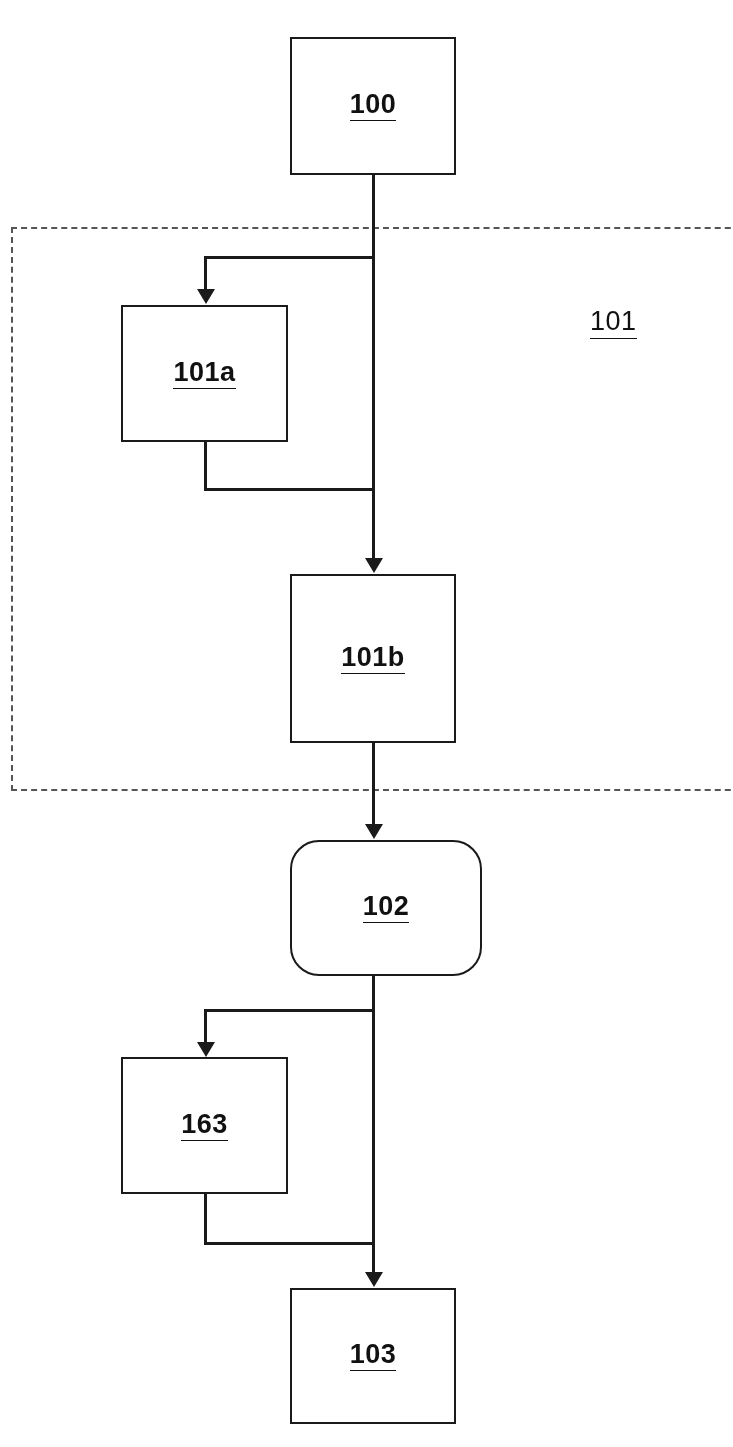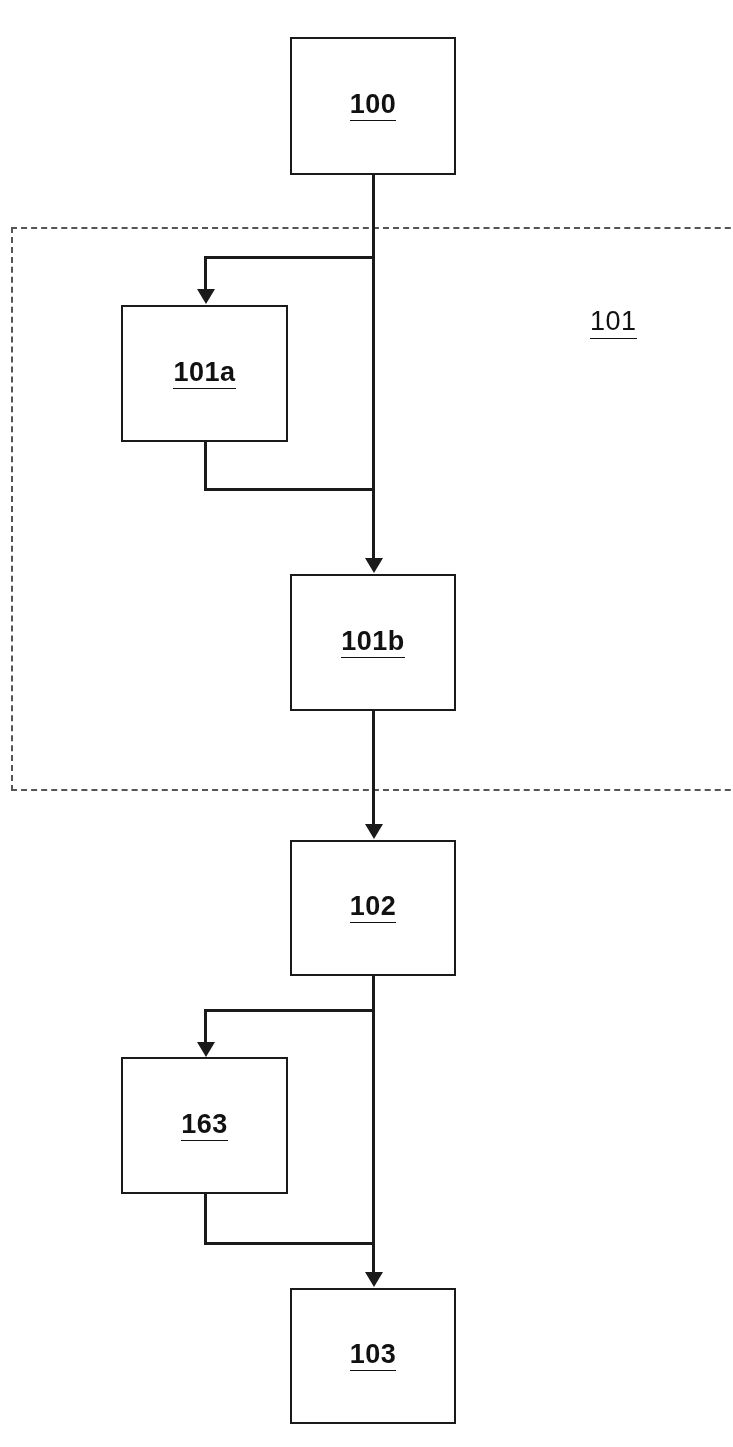--- a/index.html
+++ b/index.html
@@ -109,32 +109,32 @@
   <div class="box" style="left:121px; top:305px; width:167px; height:137px;">
     <span class="box-label">101a</span>
   </div>
 
   <div class="vline" style="left:204px; top:440px; width:3px; height:51px;"></div>
   <div class="hline" style="left:204px; top:488px; width:171px; height:3px;"></div>
 
   <div class="vline" style="left:372px; top:258px; width:3px; height:302px;"></div>
   <div class="arrow-down" style="left:365px; top:558px;"></div>
 
-  <div class="box" style="left:290px; top:574px; width:166px; height:137px;">
+  <div class="box" style="left:290px; top:574px; width:166px; height:169px;">
     <span class="box-label">101b</span>
   </div>
 
   <div class="ref-numeral" style="left:590px; top:308px;">
     <span>101</span>
   </div>
 
   <div class="vline" style="left:372px; top:711px; width:3px; height:115px;"></div>
   <div class="arrow-down" style="left:365px; top:824px;"></div>
 
-  <div class="box" style="left:290px; top:840px; width:166px; height:136px;">
+  <div class="box" style="left:290px; top:840px; width:192px; height:136px;border-radius:29px;">
     <span class="box-label">102</span>
   </div>
 
   <div class="vline" style="left:372px; top:976px; width:3px; height:306px;"></div>
   <div class="hline" style="left:204px; top:1009px; width:171px; height:3px;"></div>
   <div class="vline" style="left:204px; top:1009px; width:3px; height:34px;"></div>
   <div class="arrow-down" style="left:197px; top:1042px;"></div>
 
   <div class="box" style="left:121px; top:1057px; width:167px; height:137px;">
     <span class="box-label">163</span>

